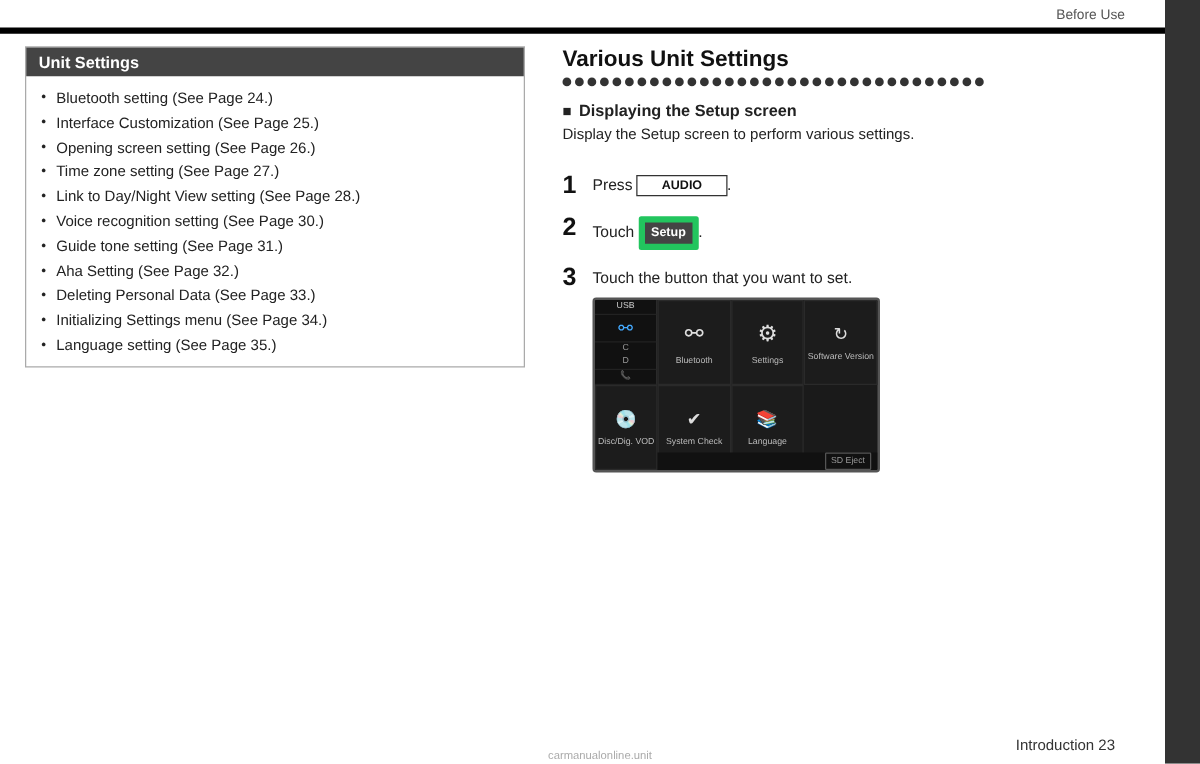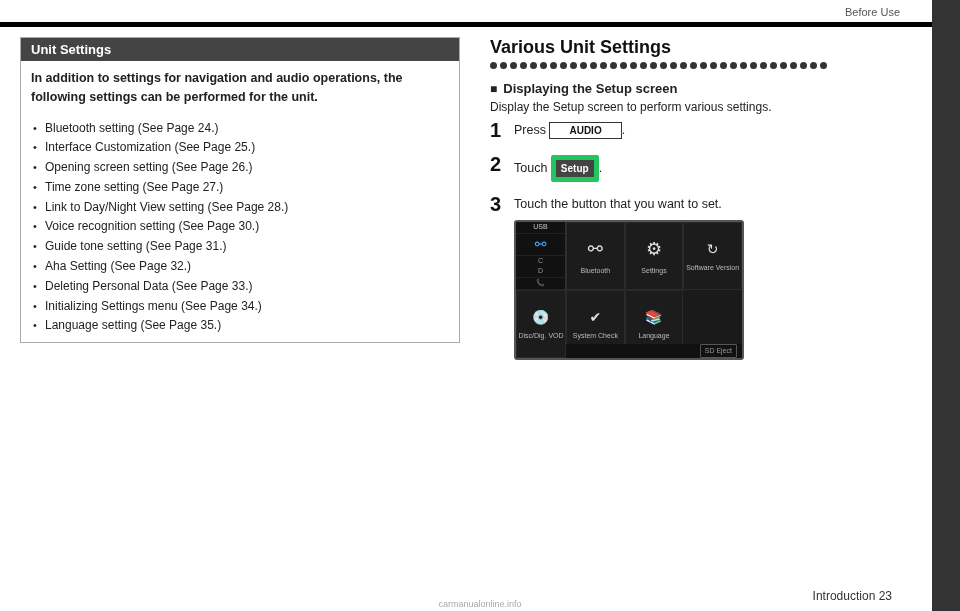--- a/index.html
+++ b/index.html
@@ -26,21 +26,21 @@
 
     
     .main-content {
       display: flex;
       padding: 10px 20px 10px 20px;
       gap: 30px;
     }
 
     
     .left-col {
-      width: 440px;
+      width: 400px;
       flex-shrink: 0;
     }
 
     
     .unit-settings-box {
       border: 1px solid #aaa;
       padding: 6px 10px 6px 10px;
       margin-bottom: 12px;
       background: #fff;
     }
@@ -122,21 +122,21 @@
       gap: 6px;
     }
 
     .section-heading::before {
       content: "■";
       font-size: 12px;
     }
 
     .section-subtext {
       font-size: 12px;
-      margin-bottom: 4px;
+      margin-bottom: 22px;
       color: #222;
     }
 
     .step {
       display: flex;
       align-items: flex-start;
       margin-bottom: 10px;
       gap: 8px;
     }
 
@@ -317,21 +317,20 @@
 
 <div class="main-content">
 
   <div class="left-col">
 
     <div class="unit-settings-box">
       <div class="unit-settings-box-header">
         <span>Unit Settings</span>
       </div>
 
-      <p class="intro-text">In addition to settings for navigation and audio operations, the following settings can be performed for the unit.</p>
 
       <ul class="bullet-list">
         <li>Bluetooth setting (See Page <strong>24</strong>.)</li>
         <li>Interface Customization (See Page <strong>25</strong>.)</li>
         <li>Opening screen setting (See Page <strong>26</strong>.)</li>
         <li>Time zone setting (See Page <strong>27</strong>.)</li>
         <li>Link to Day/Night View setting (See Page <strong>28</strong>.)</li>
         <li>Voice recognition setting (See Page <strong>30</strong>.)</li>
         <li>Guide tone setting (See Page <strong>31</strong>.)</li>
         <li>Aha Setting (See Page <strong>32</strong>.)</li>
@@ -448,13 +447,13 @@
       </div>
     </div>
 
   </div>
 </div>
 
 <div class="footer">
   <span>Introduction   23</span>
 </div>
 
-<div class="watermark">carmanualonline.info</div>
+<div class="watermark">carmanualonline.unit</div>
 
 </body></html>

